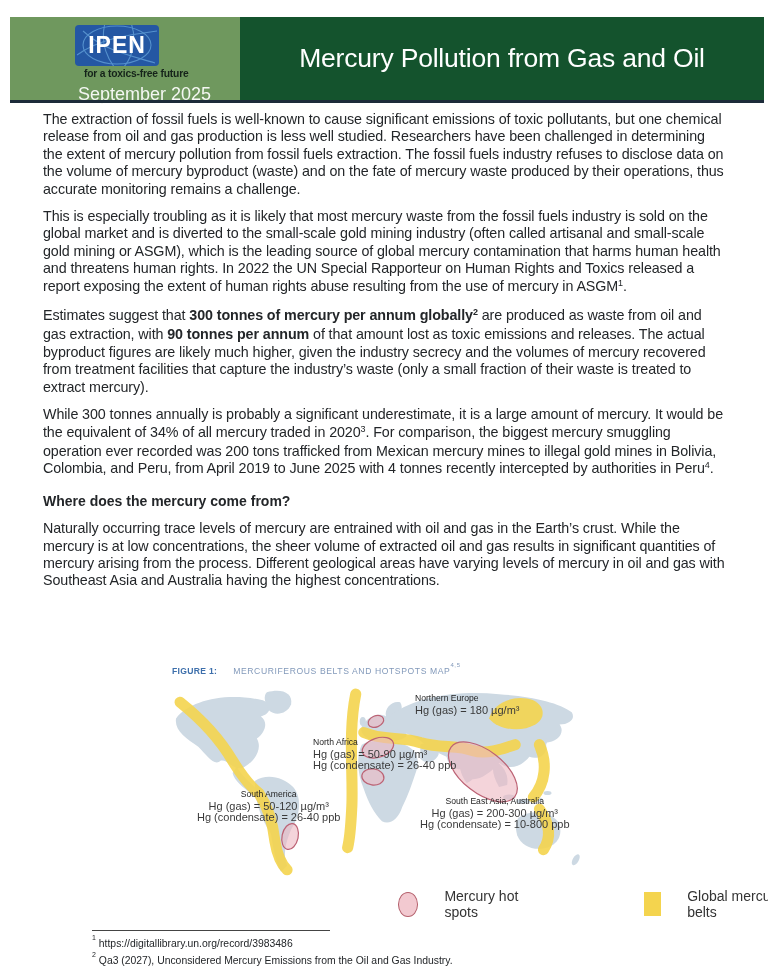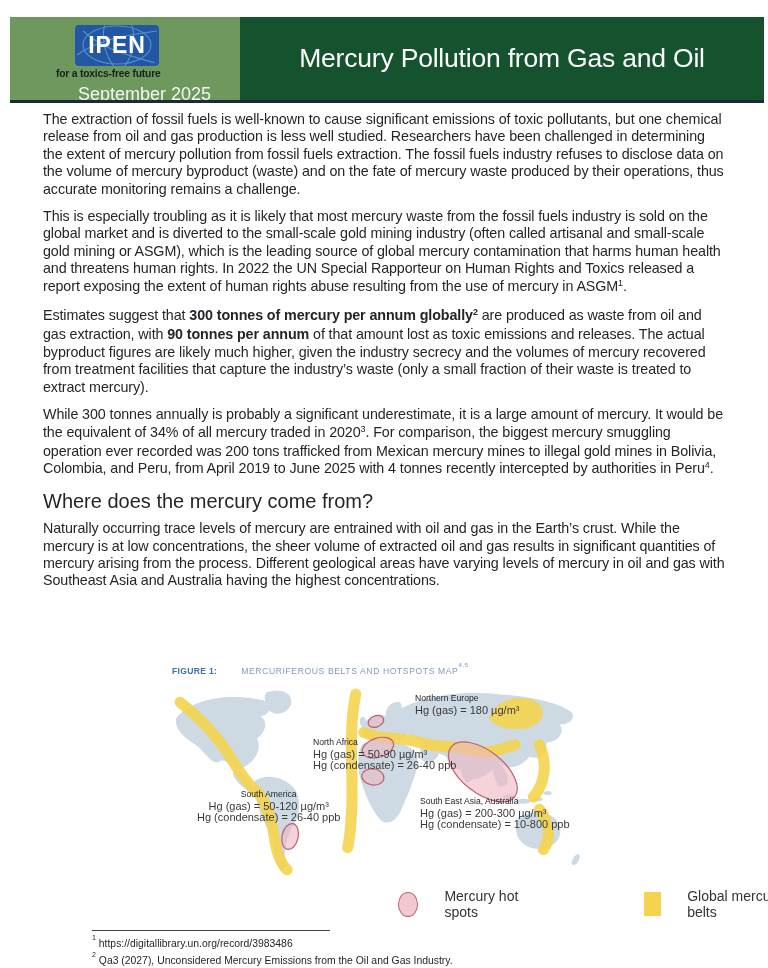--- a/index.html
+++ b/index.html
@@ -7,48 +7,48 @@
   body { font-family:"Liberation Sans", sans-serif; }
   .page { position:relative; width:768px; height:968px; background:#fff; overflow:hidden; margin:12px auto; }
 
   
   .header { position:absolute; left:10px; top:5px; width:754px; height:83px; display:flex; }
   .hdr-left { width:230px; background:#6f985e; position:relative; }
   .logo-box { position:absolute; left:65px; top:8px; width:84px; height:41px; background:#2457a3; border-radius:4px;
               display:flex; align-items:center; justify-content:center; overflow:hidden; }
   .logo-box svg { position:absolute; left:0; top:0; }
   .logo-text { position:relative; color:#fff; font-weight:700; font-size:23px; letter-spacing:1px; }
-  .tagline { position:absolute; left:46px; top:51px; width:130px; color:#15231a; font-weight:700; font-size:10.3px;
+  .tagline { position:absolute; left:74px; top:51px; width:130px; color:#15231a; font-weight:700; font-size:10.3px;
              letter-spacing:-0.2px; white-space:nowrap; }
   .issue-date { position:absolute; left:68px; top:67px; color:#f4f7f2; font-size:18px; }
   .hdr-right { flex:1; background:#14532d; display:flex; align-items:center; justify-content:center; }
   .hdr-right h1 { color:#fff; font-size:26.5px; font-weight:500; letter-spacing:-0.2px; }
   .hdr-rule { position:absolute; left:10px; top:88px; width:754px; height:3px; background:#1c2b3a; }
 
   
   .body { position:absolute; left:43px; top:99px; width:682px; color:#232629; }
   .body p { font-size:14.3px; line-height:17.4px; margin-bottom:10px; letter-spacing:-0.1px; }
-  .body h2 { font-size:20px; line-height:17.4px; margin:13px 0 10px; font-weight:400; }
+  .body h2 { font-size:14px; line-height:17.4px; margin:13px 0 10px; font-weight:700; }
   .body sup { font-size:9px; vertical-align:baseline; position:relative; top:-5px; }
   sup.b { font-weight:700; }
 
   
   .figure { position:absolute; left:0; top:648px; width:768px; height:260px; }
-  .fig-caption { position:absolute; left:172px; top:5px; display:flex; gap:24px; align-items:baseline; }
+  .fig-caption { position:absolute; left:172px; top:5px; display:flex; gap:16px; align-items:baseline; }
   .fig-label { color:#3d6fab; font-weight:700; font-size:8.6px; letter-spacing:0.3px; }
   .fig-title { color:#8299ba; font-size:8.6px; letter-spacing:0.6px; }
   .fig-sup { font-size:6px; position:relative; top:-3px; }
   .map-wrap { position:absolute; left:170px; top:28px; width:432px; height:190px; }
   .ann { position:absolute; color:#2b2b2b; line-height:11.5px; white-space:nowrap; }
   .ann-name { font-weight:400; font-size:8.6px; color:#1d1d1d; }
   .ann-line { font-size:11px; color:#3a3a3a; }
   .ann0 { left:245px; top:5px; }
   .ann1 { left:143px; top:49px; }
   .ann2 { left:27px; top:101px;text-align:center; }
-  .ann3 { left:250px; top:108px; }
+  .ann3 { left:250px; top:108px;text-align:center; }
   .legend { position:absolute; left:228px; top:200px; width:420px; height:32px; display:flex; align-items:center; }
   .lg-circle { width:25px; height:25px; border-radius:50%; background:#f2c9d0; border:1.4px solid #b4606c; }
   .lg-square { width:22px; height:24px; background:#f4d44e; margin-left:110px; }
   .lg-label { font-size:14px; color:#333; margin-left:26px; }
 
   
   .footnotes { position:absolute; left:92px; top:918px; width:640px; color:#232629; }
   .fn-rule { width:238px; height:1.4px; background:#444; margin-bottom:4px; }
   .fn { font-size:10.4px; line-height:12.9px; }
   .fn sup { font-size:7px; position:relative; top:-3px; }

